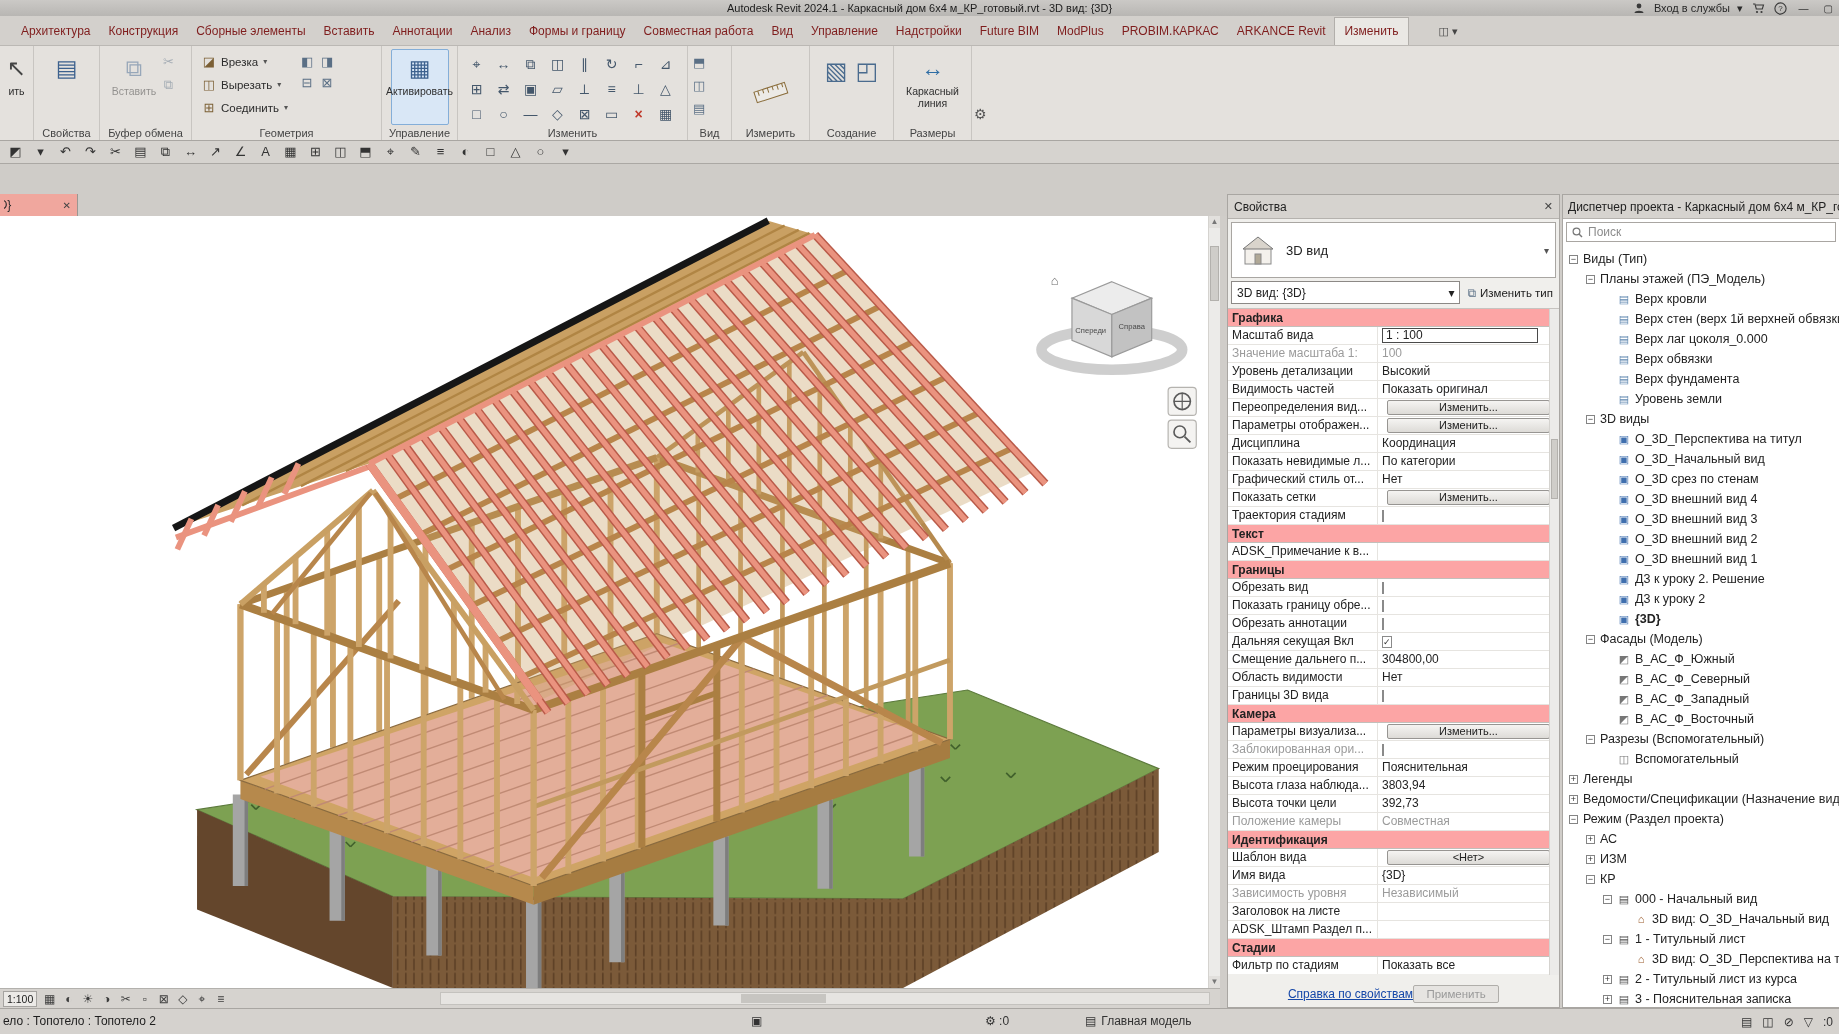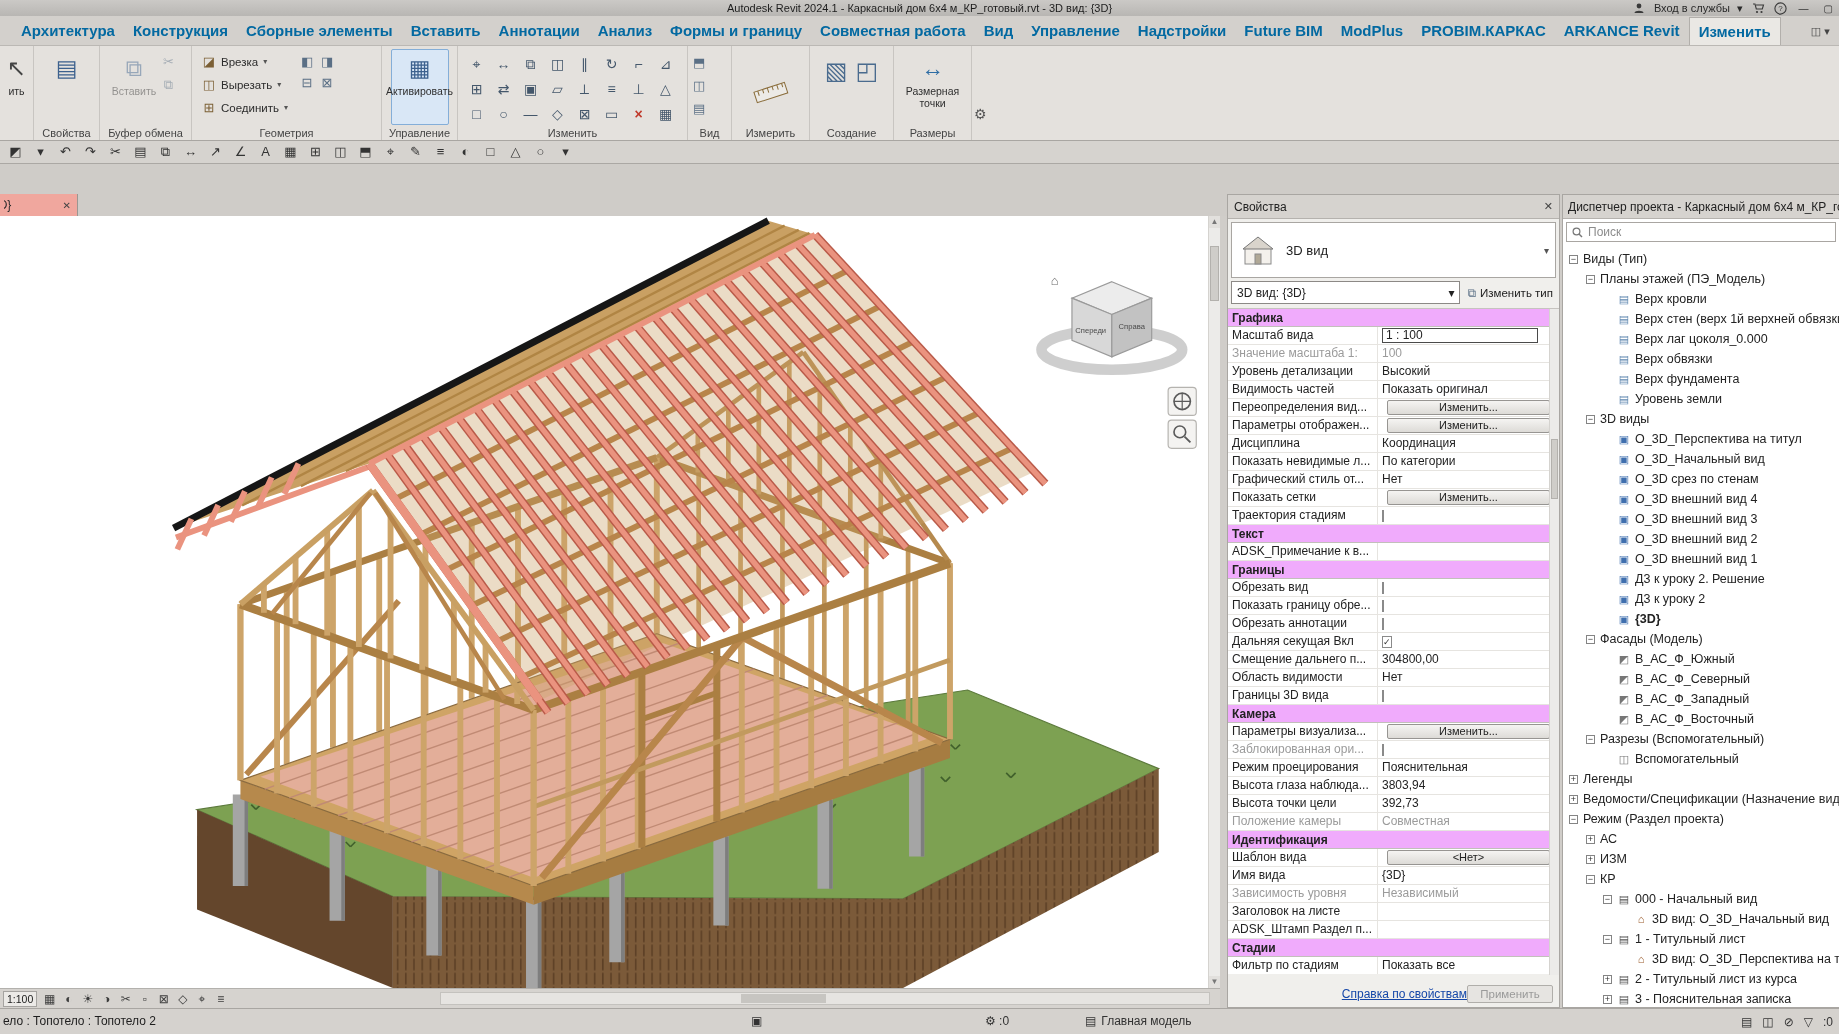--- a/index.html
+++ b/index.html
@@ -9,21 +9,21 @@
 
 
 .titlebar{position:absolute;top:0;left:0;right:0;height:16px;background:linear-gradient(#cbc9c6,#b8b6b3);}
 .tb-title{position:absolute;left:0;right:0;top:0;text-align:center;line-height:16px;font-size:11px;color:#1d1d1d;white-space:nowrap;}
 .tb-right{position:absolute;right:3px;top:0;height:16px;display:flex;align-items:center;gap:9px;font-size:11px;color:#2a2a2a;z-index:3;background:inherit;padding-left:6px;}
 .tb-ic{display:inline-flex;align-items:center;gap:2px;line-height:16px;}
 .winbtn{font-size:10px;padding:0 3px;color:#333;}
 
 
 .tabrow{position:absolute;top:16px;left:0;right:0;height:30px;background:#d3d0cc;border-bottom:1px solid #bbb8b4;display:flex;align-items:flex-end;padding-left:12px;}
-.tab{padding:0 9px;line-height:28px;font-size:15px;color:#0369a1;white-space:nowrap;font-weight:bold;}
+.tab{padding:0 9px;line-height:28px;font-size:12px;color:#7f1d1d;white-space:nowrap;}
 .tab.active{background:#eae8e4;border:1px solid #b2afab;border-bottom:none;line-height:27px;}
 .tab-ind{margin-left:30px;line-height:28px;font-size:11px;color:#444;}
 
 
 .ribbon{position:absolute;top:46px;left:0;right:0;height:95px;background:#e4e1dd;border-bottom:1px solid #a9a6a2;display:flex;}
 .panel{position:relative;height:100%;border-right:1px solid #c8c5c1;padding:3px 5px 15px 5px;display:flex;}
 .panel-label{position:absolute;bottom:1px;left:0;right:0;text-align:center;font-size:11px;color:#454545;white-space:nowrap;}
 .bigbtn{width:58px;display:flex;flex-direction:column;align-items:center;padding-top:3px;border:1px solid transparent;border-radius:2px;}
 .bic{font-size:23px;line-height:30px;height:32px;color:#3c618e;}
 .blab{font-size:10.5px;line-height:12px;text-align:center;color:#2f2f2f;}
@@ -74,32 +74,32 @@
 .typesel{margin:3px;height:56px;background:#fff;border:1px solid #a9a6a2;display:flex;align-items:center;padding:0 6px;gap:8px;}
 .typesel .tlab{flex:1;font-size:13px;}
 .typesel .arr{color:#555;font-size:10px;}
 .comborow{display:flex;margin:0 3px 4px 3px;gap:4px;align-items:center;}
 .combo{flex:1;height:23px;border:1px solid #8c8986;background:#fff;font-size:12px;display:flex;align-items:center;padding:0 5px;}
 .combo .grow{flex:1;overflow:hidden;white-space:nowrap;}
 .etbtn{display:flex;align-items:center;gap:4px;font-size:11.5px;color:#222;padding:0 3px;}
 .etic{font-size:12px;color:#5a6f85;}
 .pgrid{margin:0;background:#fff;height:666px;overflow:hidden;border-top:1px solid #c6c3bf;}
 .prow{display:flex;height:18px;border-bottom:1px solid #e6e4e0;background:#fff;font-size:12px;align-items:center;}
-.prow.ph{background:#f0abfc;font-weight:bold;border-bottom-color:#c2bfbb;padding:0 4px;}
+.prow.ph{background:#fca5a5;font-weight:bold;border-bottom-color:#c2bfbb;padding:0 4px;}
 .prow.ph .chev{margin-left:auto;font-weight:normal;color:#555;display:inline-block;transform:rotate(90deg);font-size:11px;}
 .plabel{width:150px;padding:0 4px;border-right:1px solid #e6e4e0;overflow:hidden;white-space:nowrap;height:100%;line-height:17px;}
 .pval{flex:1;padding:0 4px;overflow:hidden;white-space:nowrap;height:100%;line-height:17px;position:relative;}
 .pdim{color:#9b9b9b;}
 .pinput{border:1px solid #4a4a4a;height:15px;line-height:13px;padding:0 3px;background:#fff;display:inline-block;min-width:90%;}
 .pbtn{display:block;margin:1px auto;width:94%;height:15px;font-size:11px;line-height:13px;text-align:center;background:linear-gradient(#f5f4f2,#dddbd7);border:1px solid #979592;border-radius:2px;overflow:hidden;}
 .pchk{width:11px;height:11px;border:1px solid #8a8a8a;background:#fff;font-size:9px;line-height:9px;text-align:center;color:#333;}
 .pchk.gray{background:#eceae7;}
 .pscroll{position:absolute;right:0;top:114px;bottom:32px;width:10px;background:#ecebe9;border-left:1px solid #d5d3cf;}
 .ps-thumb{position:absolute;left:1px;right:1px;top:130px;height:60px;background:#cfcdc9;border:1px solid #b3b1ad;}
-.pfoot{position:absolute;left:6px;right:6px;bottom:3px;height:20px;display:flex;justify-content:flex-end;align-items:center;}
+.pfoot{position:absolute;left:6px;right:6px;bottom:3px;height:20px;display:flex;justify-content:center;align-items:center;}
 .plink{color:#1547a8;text-decoration:underline;font-size:12px;}
 .papply{width:86px;height:18px;text-align:center;line-height:16px;font-size:11.5px;color:#9a9a9a;background:#e6e4e1;border:1px solid #b0aeaa;border-radius:2px;}
 
 
 .browser{position:absolute;left:1562px;top:194px;right:0;bottom:26px;background:#fff;border:1px solid #a9a6a2;border-right:none;}
 .bhead{height:24px;background:#d6d3cf;border-bottom:1px solid #b5b2ae;display:flex;align-items:center;padding:0 5px;font-size:12px;overflow:hidden;white-space:nowrap;}
 .bsearch{margin:3px;height:20px;border:1px solid #a9a6a2;background:#fff;display:flex;align-items:center;gap:5px;padding:0 5px;color:#8c8c8c;font-size:12px;}
 .tree{position:absolute;top:54px;left:0;right:0;bottom:0;overflow:hidden;}
 .trow{height:20px;display:flex;align-items:center;white-space:nowrap;font-size:12.5px;overflow:hidden;}
 .texp{width:9px;height:9px;border:1px solid #848484;background:#fff;font-size:9px;line-height:7px;text-align:center;margin-right:5px;flex:none;color:#333;}
@@ -290,21 +290,21 @@
       <div class="createrow">
           <span class="cic">▧</span>
           <span class="cic">◰</span>
         </div>
       <div class="panel-label">Создание</div>
     </div>
 
     <div class="panel" style="width:78px;justify-content:center;">
       <div class="bigbtn">
         <span class="bic" style="color:#2e6da4;">↔</span>
-        <span class="blab">Размерная точки</span>
+        <span class="blab">Каркасный линия</span>
       </div>
       <div class="panel-label">Размеры</div>
     </div>
 
     <div class="gearwrap">
       <span style="font-size:14px;color:#555;">⚙</span>
     </div>
   </div>
 
   <div class="qtb">

